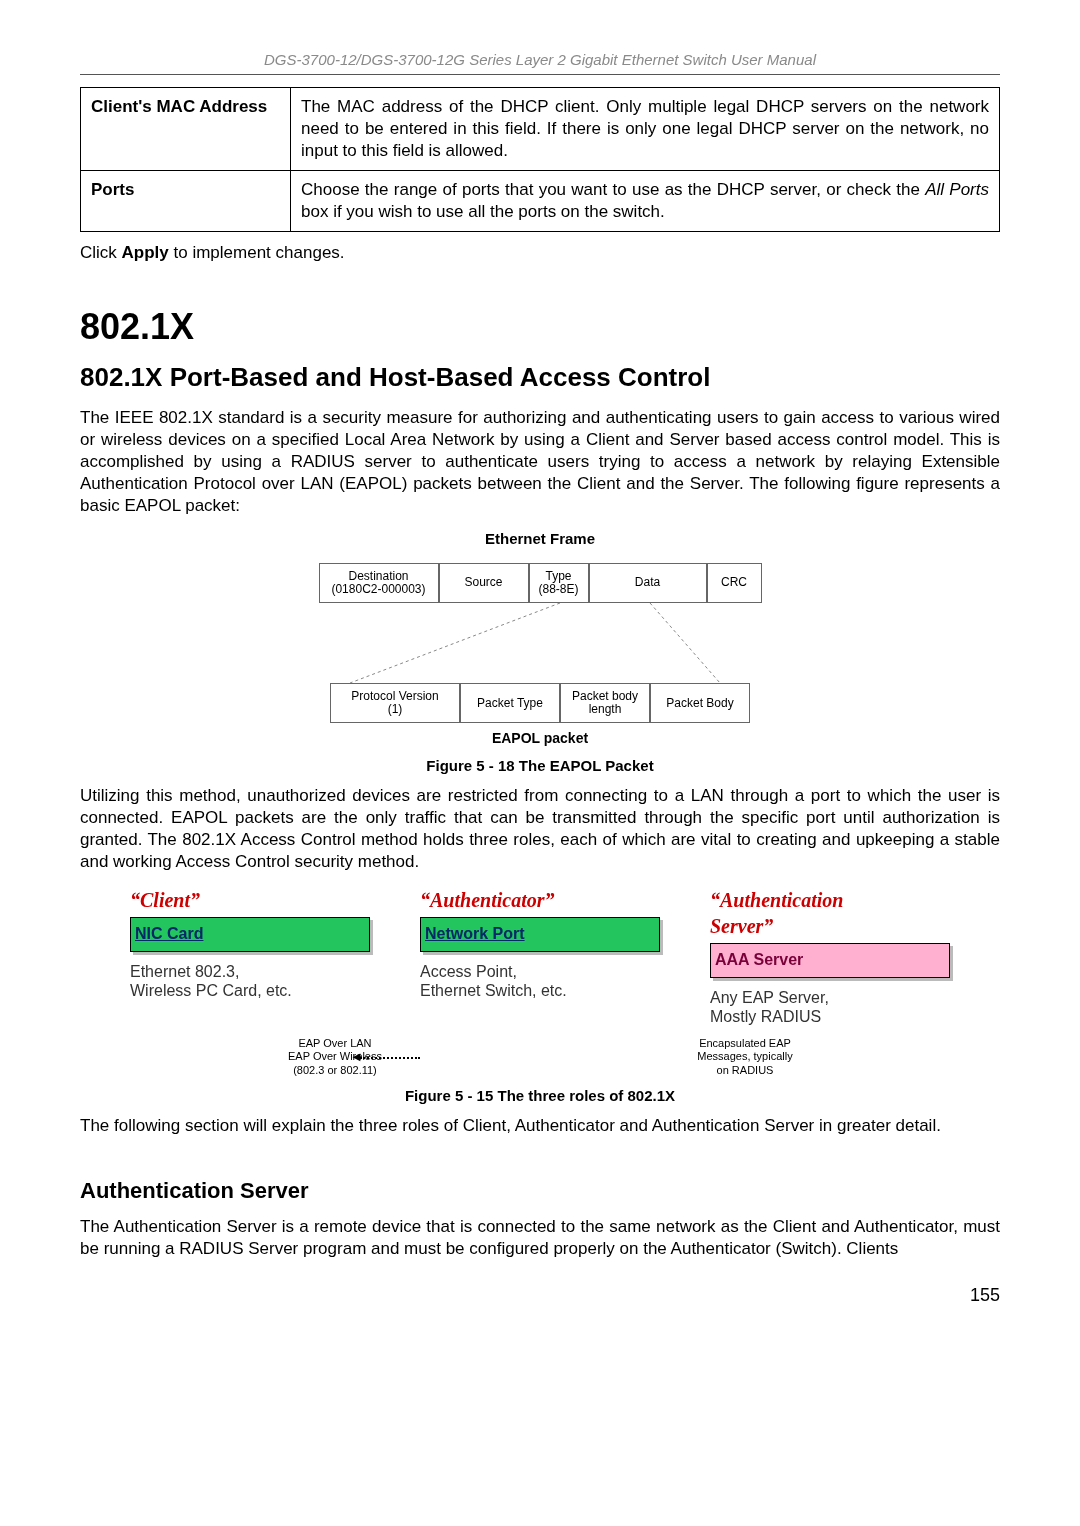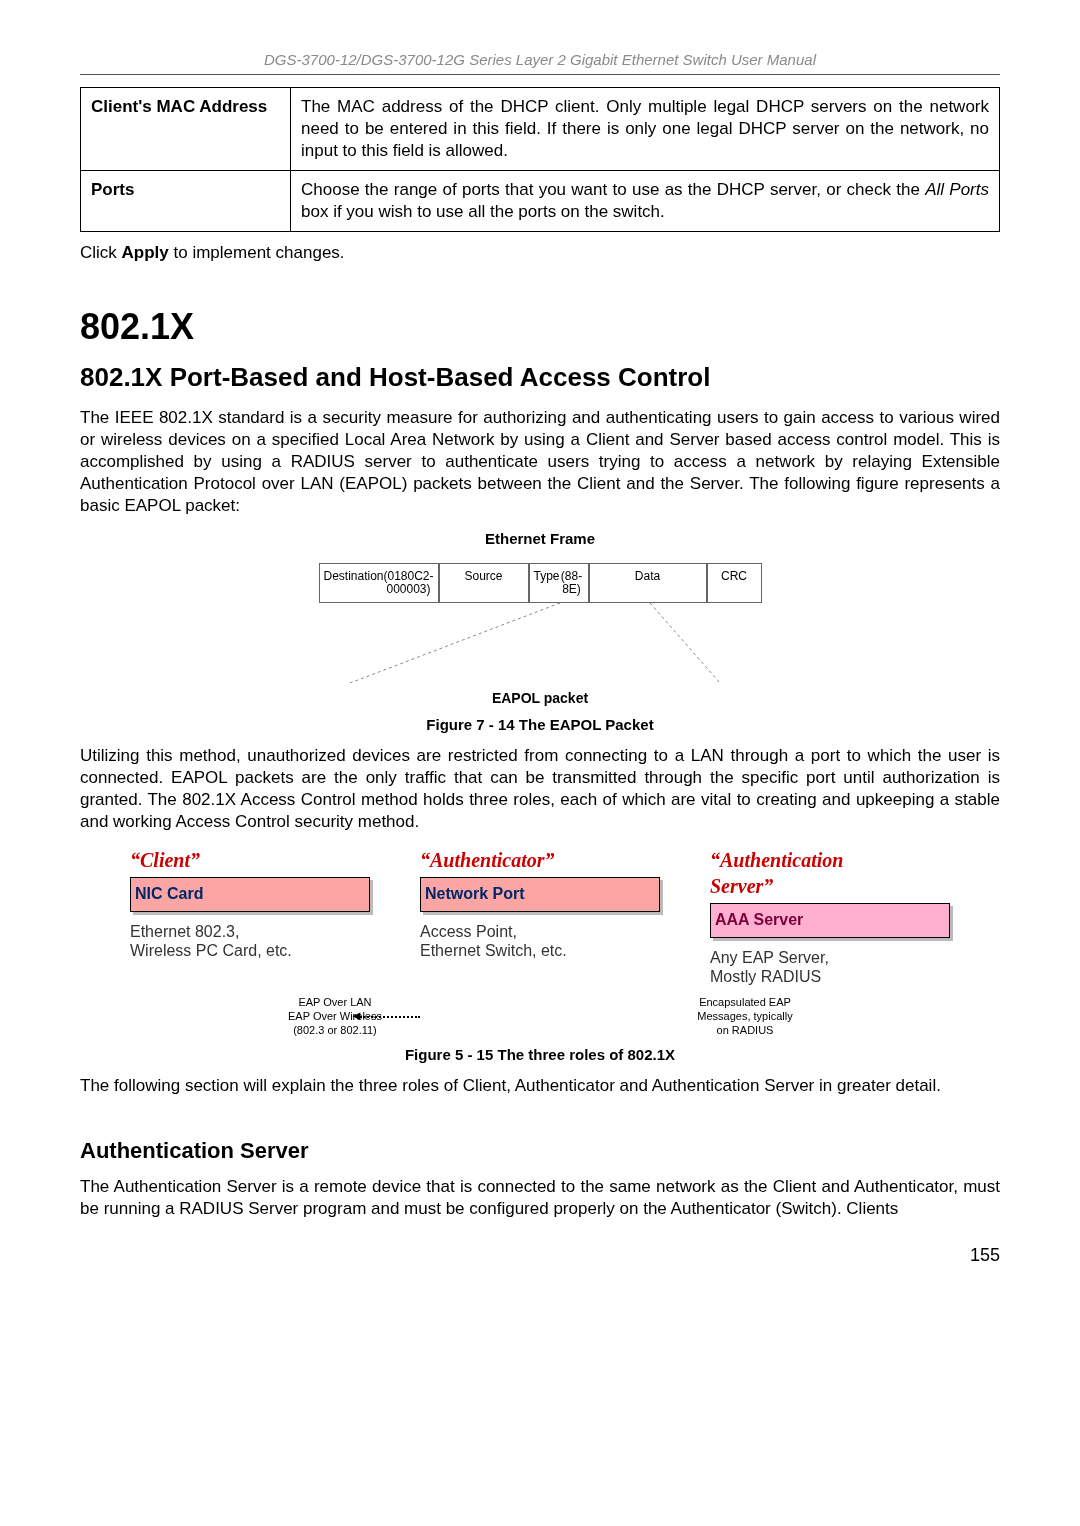--- a/index.html
+++ b/index.html
@@ -80,21 +80,21 @@
     gap: 0;
   }
   .diagram1 .cell {
     border: 1px solid #666;
     text-align: center;
     font-size: 12px;
     padding: 6px 4px;
     background: #fff;
     line-height: 1.1;
     display: flex;
-    flex-direction: row;
+    flex-direction: column;
     justify-content: center;
   }
   .diagram1 .spacer {
     height: 80px;
     position: relative;
   }
   .diagram1 svg { position: absolute; top: 0; left: 0; }
   .diagram1 .eapol-title {
     text-align: center;
     font-weight: bold;
@@ -125,21 +125,21 @@
   }
   .diagram2 .box {
     border: 1px solid #000;
     padding: 6px 4px;
     font-weight: bold;
     font-size: 16px;
     box-shadow: 3px 3px 0 #bbb;
     margin-bottom: 10px;
     font-family: Arial, sans-serif;
   }
-  .diagram2 .box.blue { background: #fca5a5; color: #002868; }
+  .diagram2 .box.blue { background: #22c55e; color: #002868; text-decoration: underline; }
   .diagram2 .box.pink { background: #ffb0d0; color: #7a003a; }
   .diagram2 .desc {
     font-size: 16px;
     color: #333;
     line-height: 1.2;
     font-family: Arial, sans-serif;
   }
   .diagram2 .midrow {
     display: flex;
     justify-content: space-around;
@@ -213,24 +213,36 @@
     </div>
     <div class="cell" style="width:118px">Data</div>
     <div class="cell" style="width:55px">CRC</div>
   </div>
   <div class="spacer">
     <svg width="480" height="80">
       <line x1="260" y1="0" x2="50" y2="80" stroke="#888" stroke-dasharray="3,3"></line>
       <line x1="350" y1="0" x2="420" y2="80" stroke="#888" stroke-dasharray="3,3"></line>
     </svg>
   </div>
+  <div class="row">
+    <div class="cell" style="width:130px">
+      <span>Protocol Version</span>
+      <span>(1)</span>
+    </div>
+    <div class="cell" style="width:100px">Packet Type</div>
+    <div class="cell" style="width:90px">
+      <span>Packet body</span>
+      <span>length</span>
+    </div>
+    <div class="cell" style="width:100px">Packet Body</div>
+  </div>
   <div class="eapol-title">EAPOL packet</div>
 </div>
 
-<div class="figure-caption">Figure 7 - 14 The EAPOL Packet</div>
+<div class="figure-caption">Figure 5 - 18 The EAPOL Packet</div>
 
 <p class="body">Utilizing this method, unauthorized devices are restricted from connecting to a LAN through a port to which the user is connected. EAPOL packets are the only traffic that can be transmitted through the specific port until authorization is granted. The 802.1X Access Control method holds three roles, each of which are vital to creating and upkeeping a stable and working Access Control security method.</p>
 
 <div class="diagram2">
   <div class="cols">
     <div class="col">
       <div class="role">“Client”</div>
       <div class="box blue">NIC Card</div>
       <div class="desc">
         <span>Ethernet 802.3,</span><br>

